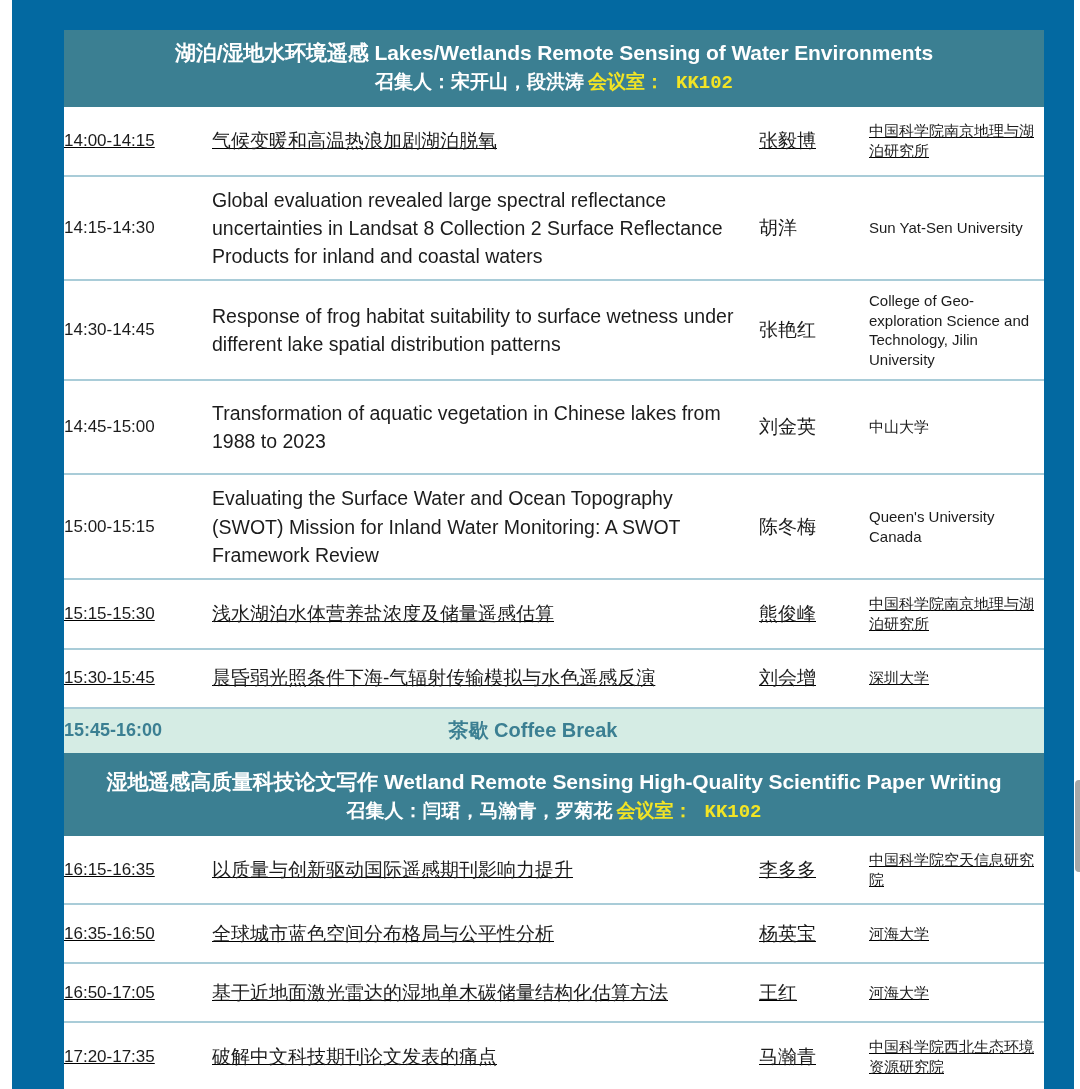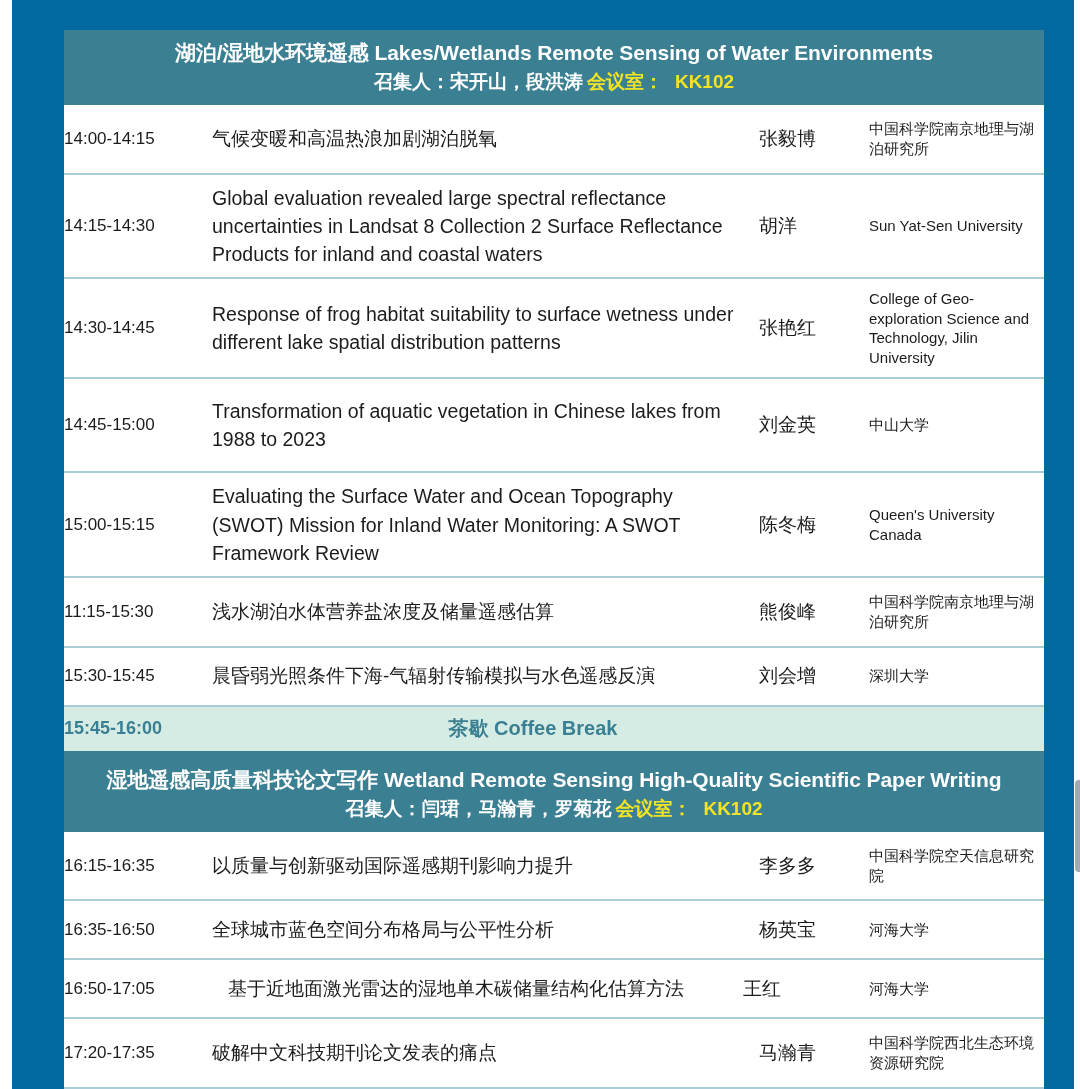--- a/index.html
+++ b/index.html
@@ -53,20 +53,21 @@
     margin-top: 2px;
     white-space: nowrap;
   }
   .sh-room-label {
     color: #f2e425;
     margin-left: 4px;
   }
   .sh-room-value {
     color: #f2e425;
     margin-left: 12px;
+    font-family: Liberation Mono, monospace;
   }
 
   .row {
     display: flex;
     align-items: center;
     border-bottom: 2px solid #a9ccd8;
     background: #ffffff;
     box-sizing: border-box;
   }
   .row.first-row { border-top: none; }
@@ -101,21 +102,21 @@
   .c-affil {
     width: 175px;
     flex: 0 0 175px;
     font-size: 15px;
     color: #1c1c1c;
     line-height: 1.32;
     box-sizing: border-box;
   }
 
   
-  .row.h1 { min-height: 59px; padding: 14px 0; }
+  .row.h1 { min-height: 59px; padding: 14px 0; text-decoration: underline; }
   .row.h2 { min-height: 94px; padding: 9px 0; }
   .row.h3 { min-height: 100px; padding: 9px 0; }
 
   
   .break-row {
     display: flex;
     align-items: center;
     background: #d5ece4;
     border-bottom: 6px solid #15803d;
     min-height: 50px;
@@ -204,21 +205,21 @@
     </div>
 
     <div class="row h2" style="border-bottom-color: rgb(169, 204, 216);">
       <div class="c-time">15:00-15:15</div>
       <div class="c-title">Evaluating the Surface Water and Ocean Topography (SWOT) Mission for Inland Water Monitoring: A SWOT Framework Review</div>
       <div class="c-author">陈冬梅</div>
       <div class="c-affil">Queen's University Canada</div>
     </div>
 
     <div class="row h1" style="border-bottom-color: rgb(169, 204, 216);">
-      <div class="c-time">11:15-15:30</div>
+      <div class="c-time">15:15-15:30</div>
       <div class="c-title cn">浅水湖泊水体营养盐浓度及储量遥感估算</div>
       <div class="c-author">熊俊峰</div>
       <div class="c-affil">中国科学院南京地理与湖泊研究所</div>
     </div>
 
     <div class="row h1" style="border-bottom-color: rgb(169, 204, 216);">
       <div class="c-time">15:30-15:45</div>
       <div class="c-title cn">晨昏弱光照条件下海-气辐射传输模拟与水色遥感反演</div>
       <div class="c-author">刘会增</div>
       <div class="c-affil">深圳大学</div>
@@ -246,21 +247,21 @@
       <div class="c-affil">中国科学院空天信息研究院</div>
     </div>
 
     <div class="row h1" style="border-bottom-color: rgb(169, 204, 216);">
       <div class="c-time">16:35-16:50</div>
       <div class="c-title cn">全球城市蓝色空间分布格局与公平性分析</div>
       <div class="c-author">杨英宝</div>
       <div class="c-affil">河海大学</div>
     </div>
 
-    <div class="row h1" style="border-bottom-color: rgb(169, 204, 216); gap: 16px;">
+    <div class="row h1" style="border-bottom-color: rgb(169, 204, 216);">
       <div class="c-time">16:50-17:05</div>
       <div class="c-title cn">基于近地面激光雷达的湿地单木碳储量结构化估算方法</div>
       <div class="c-author">王红</div>
       <div class="c-affil">河海大学</div>
     </div>
 
 
     <div class="row h1" style="border-bottom-color: rgb(169, 204, 216);">
       <div class="c-time">17:20-17:35</div>
       <div class="c-title cn">破解中文科技期刊论文发表的痛点</div>

